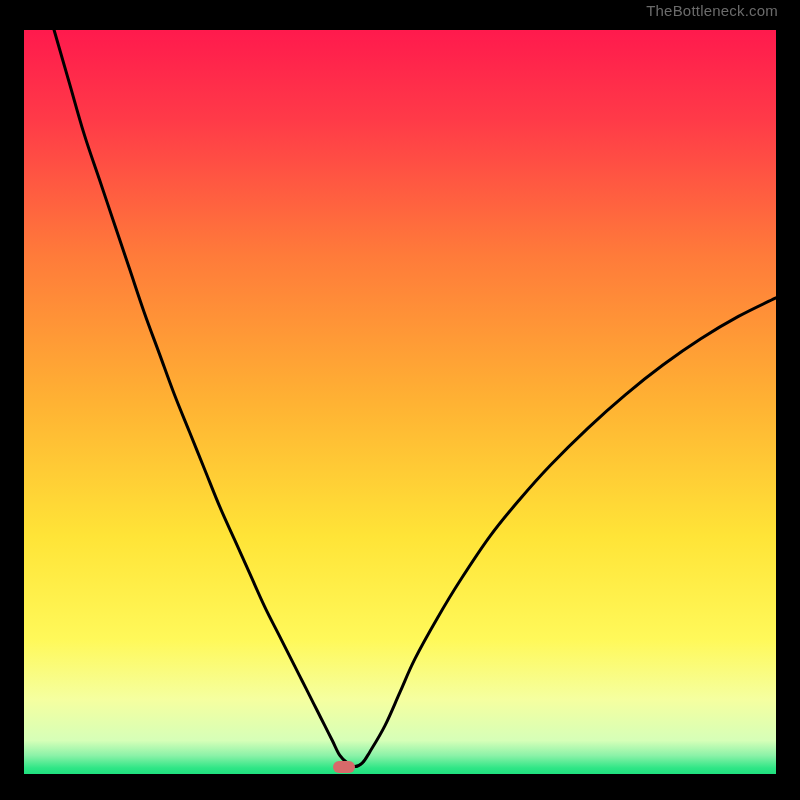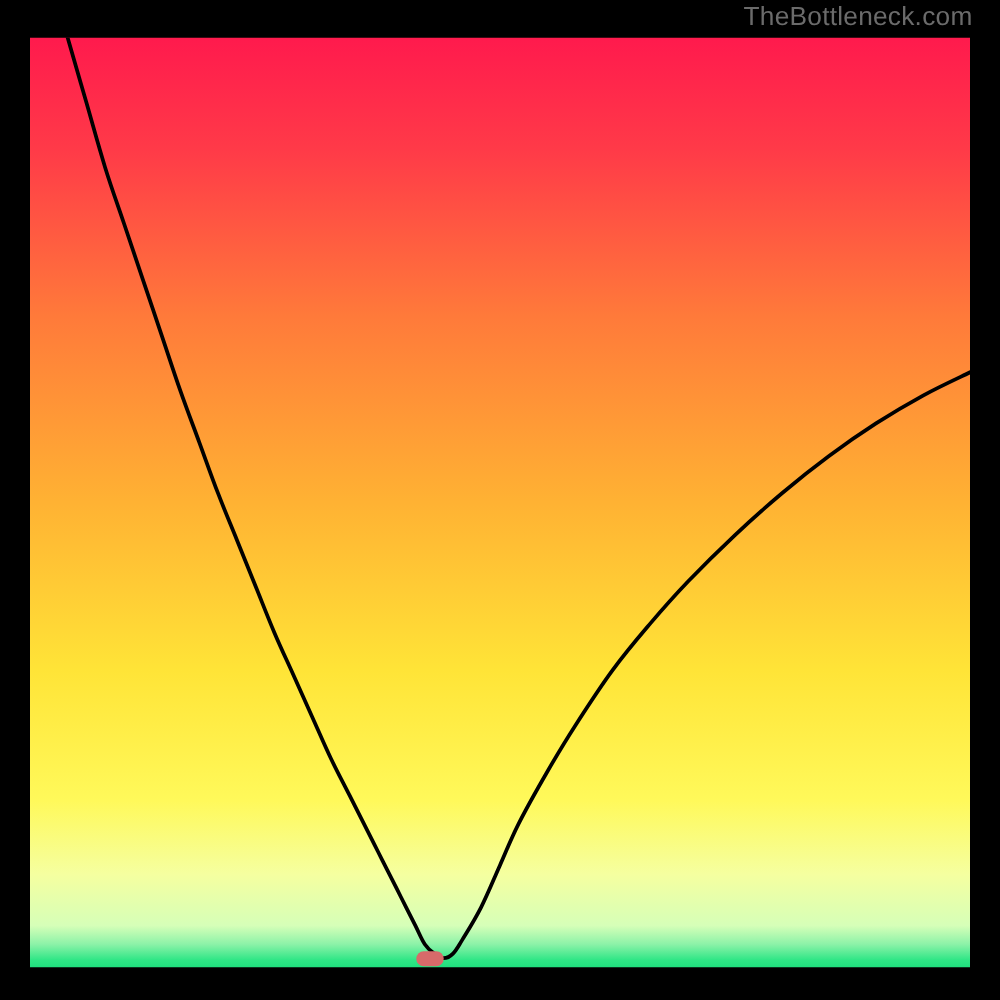--- a/index.html
+++ b/index.html
@@ -15,21 +15,21 @@
     position: relative;
     width: 800px;
     height: 800px;
     background: #000;
   }
   .watermark {
     position: absolute;
     top: 2px;
     right: 22px;
     color: #6b6b6b;
-    font-size: 21px;
+    font-size: 15px;
     font-weight: 500;
     letter-spacing: 0.2px;
     user-select: none;
     z-index: 10;
   }
   .plot-wrap {
     position: absolute;
     left: 24px;
     top: 30px;
     width: 752px;

